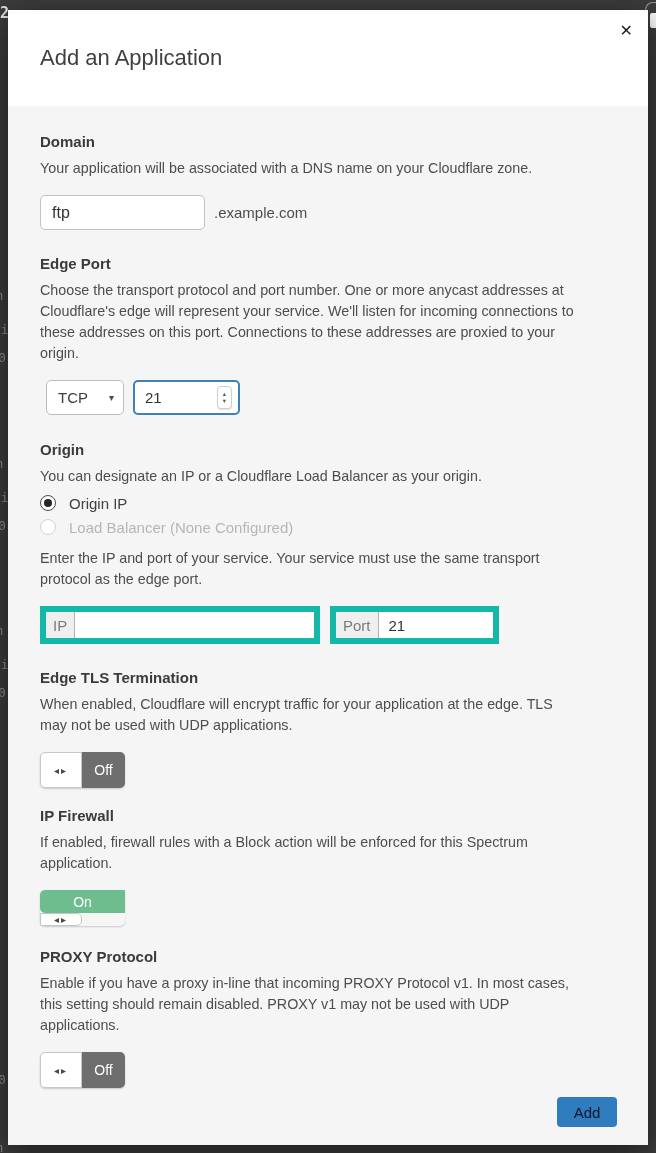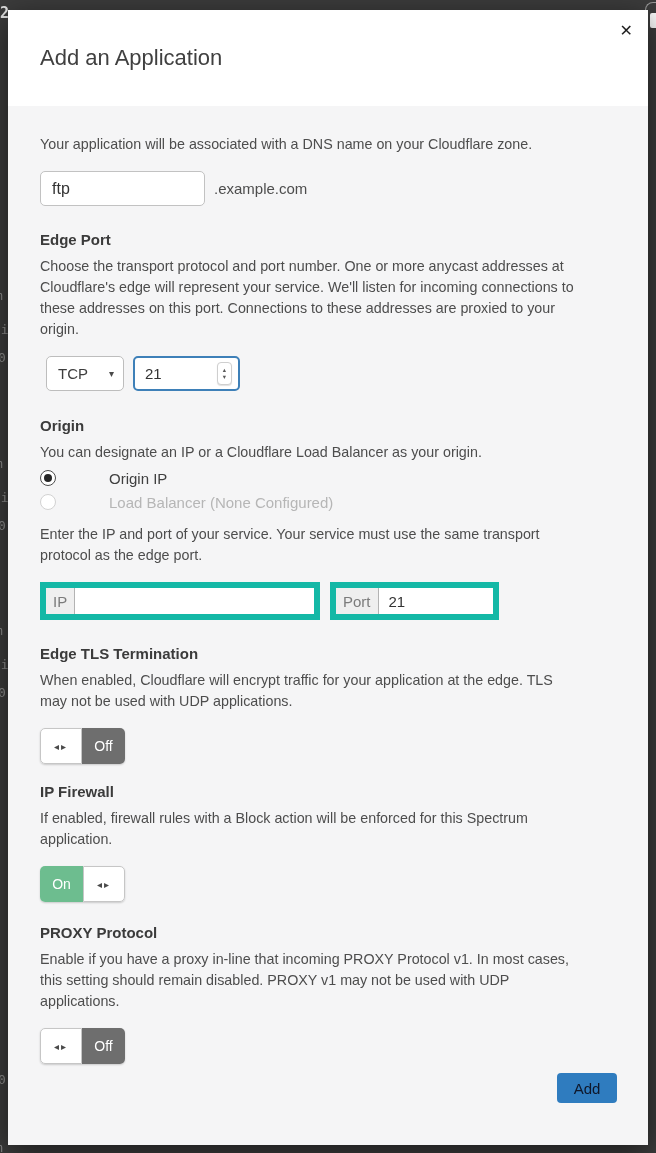--- a/index.html
+++ b/index.html
@@ -89,21 +89,21 @@
     display:flex; flex-direction:column; align-items:center;
     justify-content:center; gap:1px; cursor:pointer;
   }
   .stepper span {
     font-size:6.5px; line-height:1; color:#5a5a5a;
     font-family:"DejaVu Sans", sans-serif;
   }
 
   
   .origin-desc { margin-bottom:7px; }
-  .radio-row { display:flex; align-items:flex-start; margin-bottom:6px; height:18px;gap:40px; }
+  .radio-row { display:flex; align-items:center; margin-bottom:6px; height:18px; }
   .radio-outer {
     width:16px; height:16px; border-radius:50%; border:1px solid #4c4c4c;
     background:#fff; display:flex; align-items:center; justify-content:center;
     margin-right:13px; flex:0 0 auto;
   }
   .radio-outer.disabled { border-color:#d2d2d2; }
   .radio-dot { width:8px; height:8px; border-radius:50%; background:#262626; }
   .radio-label { font-size:15px; color:#404040; }
   .radio-label.disabled { color:#b6b6b6; }
   .ip-desc { margin-top:12px; margin-bottom:16px; }
@@ -138,21 +138,21 @@
   }
   .toggle-seg {
     flex:1; display:flex; align-items:center; justify-content:center;
     color:#fff; font-size:14px;
   }
   .toggle.state-off .toggle-handle { border-radius:5px 0 0 5px; }
   .toggle.state-off .toggle-seg { background:#6e6e6e; border-radius:0 5px 5px 0; }
   .toggle.state-on .toggle-seg { background:#6dbd8f; border-radius:5px 0 0 5px; }
   .toggle.state-on .toggle-handle { border-radius:0 5px 5px 0; }
   .toggle-tls { margin-bottom:20px; }
-  .toggle-fw { margin-bottom:23px; }
+  .toggle-fw { margin-bottom:23px;flex-direction:column; }
   .toggle-proxy { margin-bottom:9px; }
 
   
   .modal-footer { display:flex; justify-content:flex-end; padding:0 31px 33px 0; }
   .add-btn {
     width:60px; height:30px; background:#2f7cbf; color:#0f172a;
     border:none; border-radius:4px; font-size:15px; cursor:pointer;
     font-family:"Liberation Sans", sans-serif;
   }
 </style>
@@ -180,20 +180,21 @@
 
 <div class="modal">
 
   <div class="modal-header">
     <div class="modal-title">Add an Application</div>
     <button class="close-btn">✕</button>
   </div>
 
   <div class="modal-body">
 
+    <div class="section-label">Domain</div>
     <div class="section-desc">Your application will be associated with a DNS name on your Cloudflare zone.</div>
     <div class="domain-row">
       <input class="text-input domain-input" type="text" value="ftp" style="">
       <span class="domain-suffix">.example.com</span>
     </div>
 
     <div class="section-label">Edge Port</div>
     <div class="section-desc">Choose the transport protocol and port number. One or more anycast addresses at
 Cloudflare's edge will represent your service. We'll listen for incoming connections to
 these addresses on this port. Connections to these addresses are proxied to your

